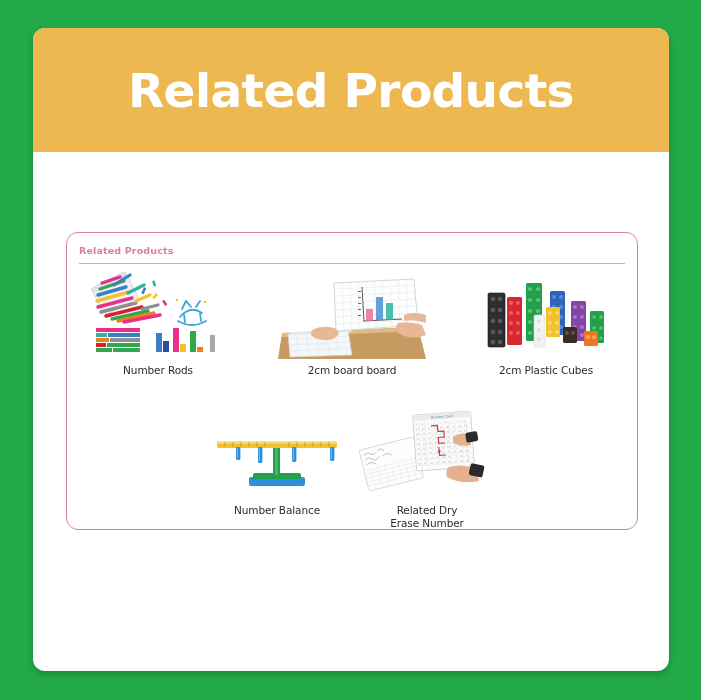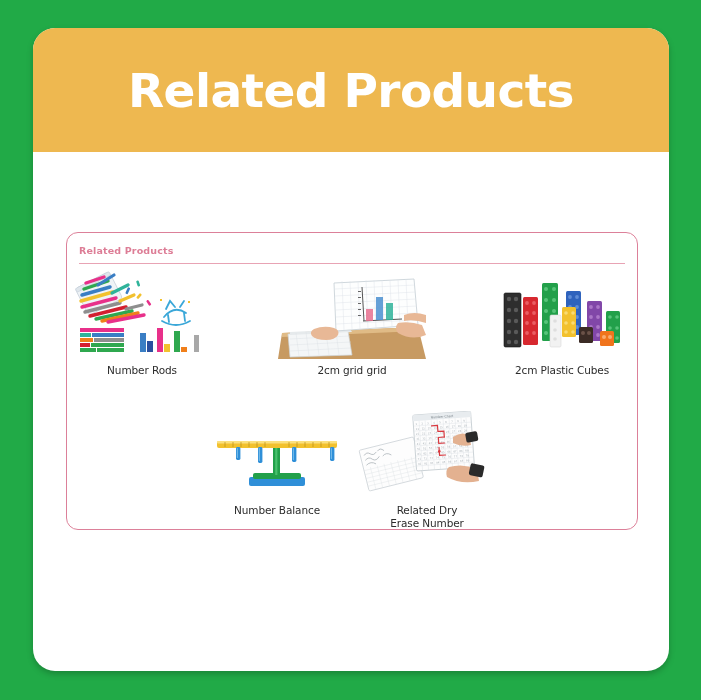--- a/index.html
+++ b/index.html
@@ -15,21 +15,21 @@
   }
 
   
   #product-card {
     position: absolute;
     left: 33px;
     top: 28px;
     width: 636px;
     height: 643px;
     background: #ffffff;
-    border-radius: 22px;
+    border-radius: 12px;
     box-shadow: 0 3px 6px rgba(0,0,0,0.22);
     overflow: hidden;
   }
 
   
   #card-header {
     position: absolute;
     left: 0;
     top: 0;
     width: 100%;
@@ -73,21 +73,21 @@
     letter-spacing: 0.15px;
     font-family: "DejaVu Sans", sans-serif;
   }
 
   
   .product-row {
     position: absolute;
     display: flex;
     justify-content: center;
   }
-  #product-row-1 { left: 0; top: 38px; width: 100%; gap: 60px; }
+  #product-row-1 { left: 0; top: 38px; width: 100%; gap: 44px; }
   #product-row-2 { left: 0; top: 178px; width: 100%; }
 
   .product-item {
     width: 150px;
     display: flex;
     flex-direction: column;
     align-items: center;
   }
   .product-thumb {
     width: 148px;
@@ -251,21 +251,21 @@
               </g>
             </g>
 
             <g fill="#e8b896">
               <path d="M36 58 q10 -4 20 -1 q6 2 4 7 q-3 5 -12 5 q-10 0 -14 -4 q-3 -4 2 -7 Z"></path>
               <path d="M120 52 q12 -2 24 2 l4 10 q-14 6 -28 -2 q-4 -5 0 -10 Z"></path>
               <path d="M126 44 q10 -4 22 0 l0 8 q-12 -4 -22 -2 Z"></path>
             </g>
           </svg>
         </div>
-        <div class="product-label">2cm grid grid</div>
+        <div class="product-label">2cm board board</div>
       </div>
 
       <div class="product-item">
         <div class="product-thumb">
           <svg class="art" viewBox="0 0 148 88" xmlns="http://www.w3.org/2000/svg">
             <defs>
               <g id="cubeface">
                 <circle cx="0" cy="0" r="1.6" fill="rgba(255,255,255,0.55)"></circle>
               </g>
             </defs>

